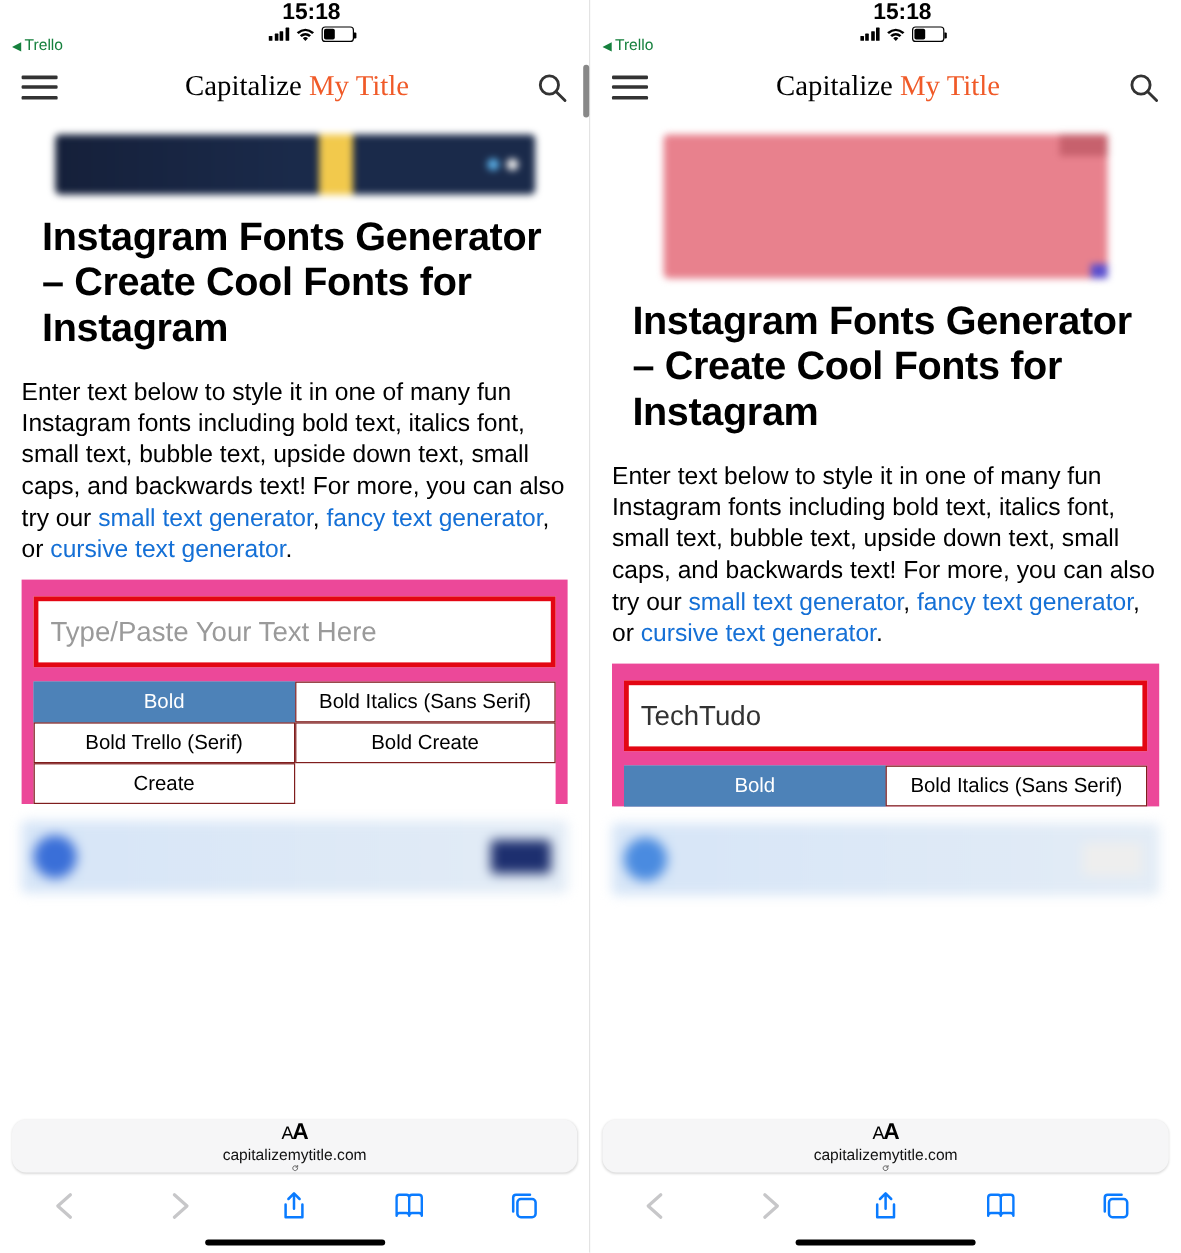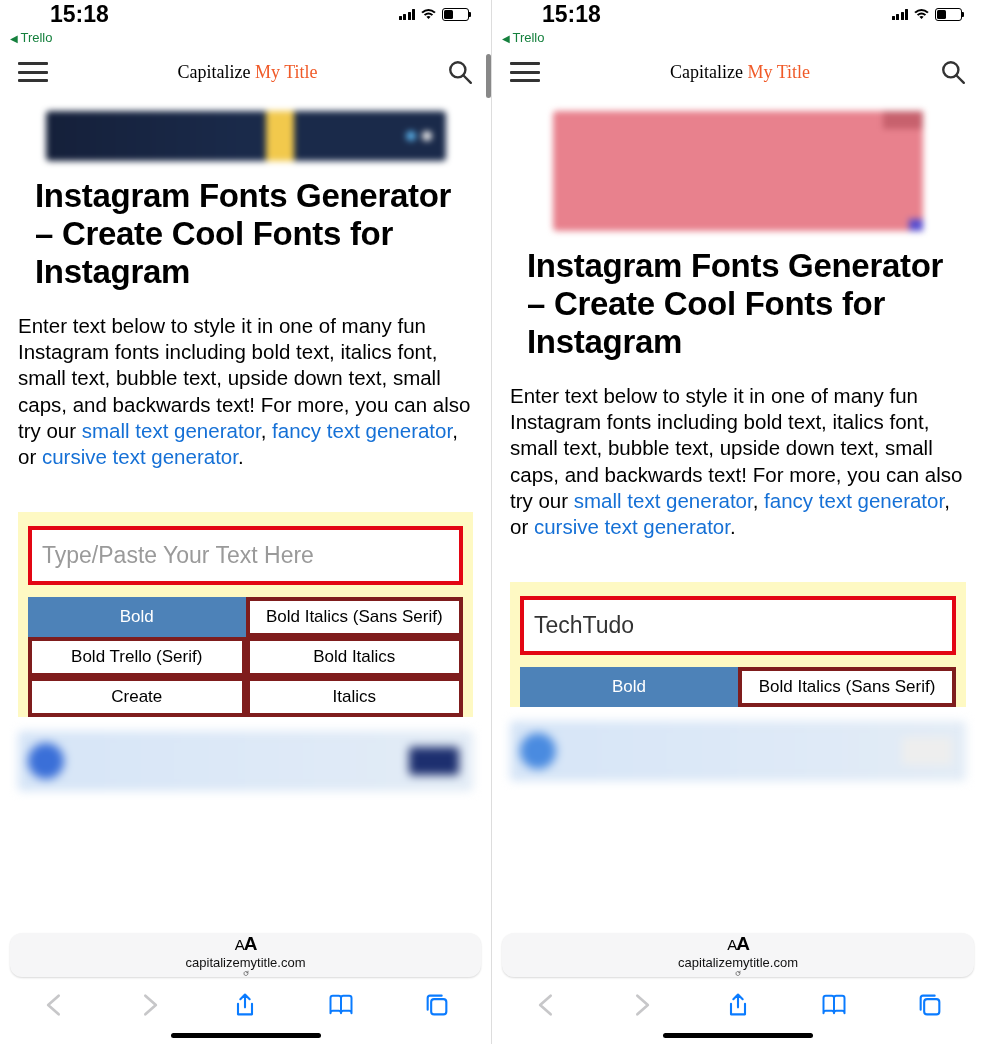--- a/index.html
+++ b/index.html
@@ -20,22 +20,23 @@
 }
 .phone.left { border-right: 1px solid #ddd; }
 
 
 .status-bar {
   height: 28px;
   display: flex;
   justify-content: space-between;
   align-items: center;
   padding: 0 22px 0 50px;
-  font-size: 23px;
+  font-size: 19px;
   font-weight: 600;
+  flex-direction: column;
 }
 .status-right { display: flex; align-items: center; gap: 5px; }
 .signal-bars { display: flex; align-items: flex-end; gap: 1.5px; height: 11px; }
 .signal-bars div { width: 3px; background: #000; border-radius: 0.5px; }
 .signal-bars div:nth-child(1){height:4px;} .signal-bars div:nth-child(2){height:6px;}
 .signal-bars div:nth-child(3){height:8px;} .signal-bars div:nth-child(4){height:11px;}
 .wifi-icon { width: 17px; height: 12px; }
 .battery { width: 27px; height: 13px; border: 1px solid #000; border-radius: 3px; position: relative; }
 .battery::after { content:""; position:absolute; right:-3px; top:3.5px; width:2px; height:5px; background:#000; border-radius:0 1px 1px 0; }
 .battery-fill { position:absolute; left:1px; top:1px; bottom:1px; width: 35%; background:#000; border-radius:1.5px; }
@@ -44,21 +45,21 @@
 .back-app { padding: 2px 10px 4px 10px; font-size: 13px; color: #15803d; }
 .back-app::before { content: "◀ "; font-size: 10px; }
 
 
 .site-header {
   display: flex; align-items: center; justify-content: space-between;
   padding: 10px 18px 14px 18px;
 }
 .hamburger { width: 30px; height: 20px; display:flex; flex-direction:column; justify-content:space-between; cursor:pointer; }
 .hamburger div { height:3px; background:#333; border-radius:1px; }
-.brand { font-family: Georgia, "Times New Roman", serif; font-size: 18px; }
+.brand { font-family: Georgia, "Times New Roman", serif; font-size: 24px; }
 .brand .accent { color: #f05a28; }
 .search-icon { width: 26px; height: 26px; }
 
 .scrollbar {
   position: absolute; right: 0; top: 54px; width: 5px; height: 44px;
   background: #888; border-radius: 3px;
 }
 
 
 .ad-banner {
@@ -81,34 +82,34 @@
 
 .content { padding: 0 18px; flex: 1; overflow: hidden; }
 h1 {
   font-size: 33px; font-weight: 700; line-height: 1.15;
   margin-bottom: 22px; letter-spacing: -0.3px; margin-left: 17px;
 }
 .intro { font-size: 20.5px; font-weight: 400; line-height: 1.28; }
 .intro a { color: #1570d6; text-decoration: none; }
 
 
-.tool-box { background: #fef9c3; padding: 14px 10px 0 10px; margin-top: 42px; }
+.tool-box { background: #ec4899; padding: 14px 10px 0 10px; margin-top: 12px; }
 .input-wrap { border: 4px solid #e30613; background:#fff; padding: 2px; }
 .text-input {
   width: 100%; border: none; outline: none;
   font-size: 23px; padding: 10px 8px;
   font-family: inherit; color: #333;
 }
 .text-input::placeholder { color: #9a9a9a; }
 .tabs-grid {
   display: grid; grid-template-columns: 1fr 1fr;
   margin-top: 12px; background:#fff;
 }
 .tab {
-  border: 4px solid #7f1d1d;
+  border: 1px solid #7f1d1d;
   padding: 6px 4px;
   text-align: center;
   font-size: 17px;
   cursor: pointer;
 }
 .tab.active { background: #4d82b8; color: #fff; border-color:#4d82b8; }
 
 
 .promo-blur {
   margin-top: 14px; height: 60px;
@@ -201,23 +202,22 @@
     </p>
 
     <div class="tool-box">
       <div class="input-wrap">
         <input class="text-input" placeholder="Type/Paste Your Text Here" style="">
       </div>
       <div class="tabs-grid">
         <div class="tab active">Bold</div>
         <div class="tab">Bold Italics (Sans Serif)</div>
         <div class="tab">Bold Trello (Serif)</div>
-        <div class="tab">Bold Italics</div>
+        <div class="tab">Bold Create</div>
         <div class="tab">Create</div>
-        <div class="tab">Italics</div>
       </div>
     </div>
 
     <div class="promo-blur"></div>
   </div>
 
   <div class="url-bar">
     <span class="aa"><span>A</span><span class="big">A</span></span>
     <span class="url-text">capitalizemytitle.com</span>
     <svg class="reload-icon" viewBox="0 0 24 24">

